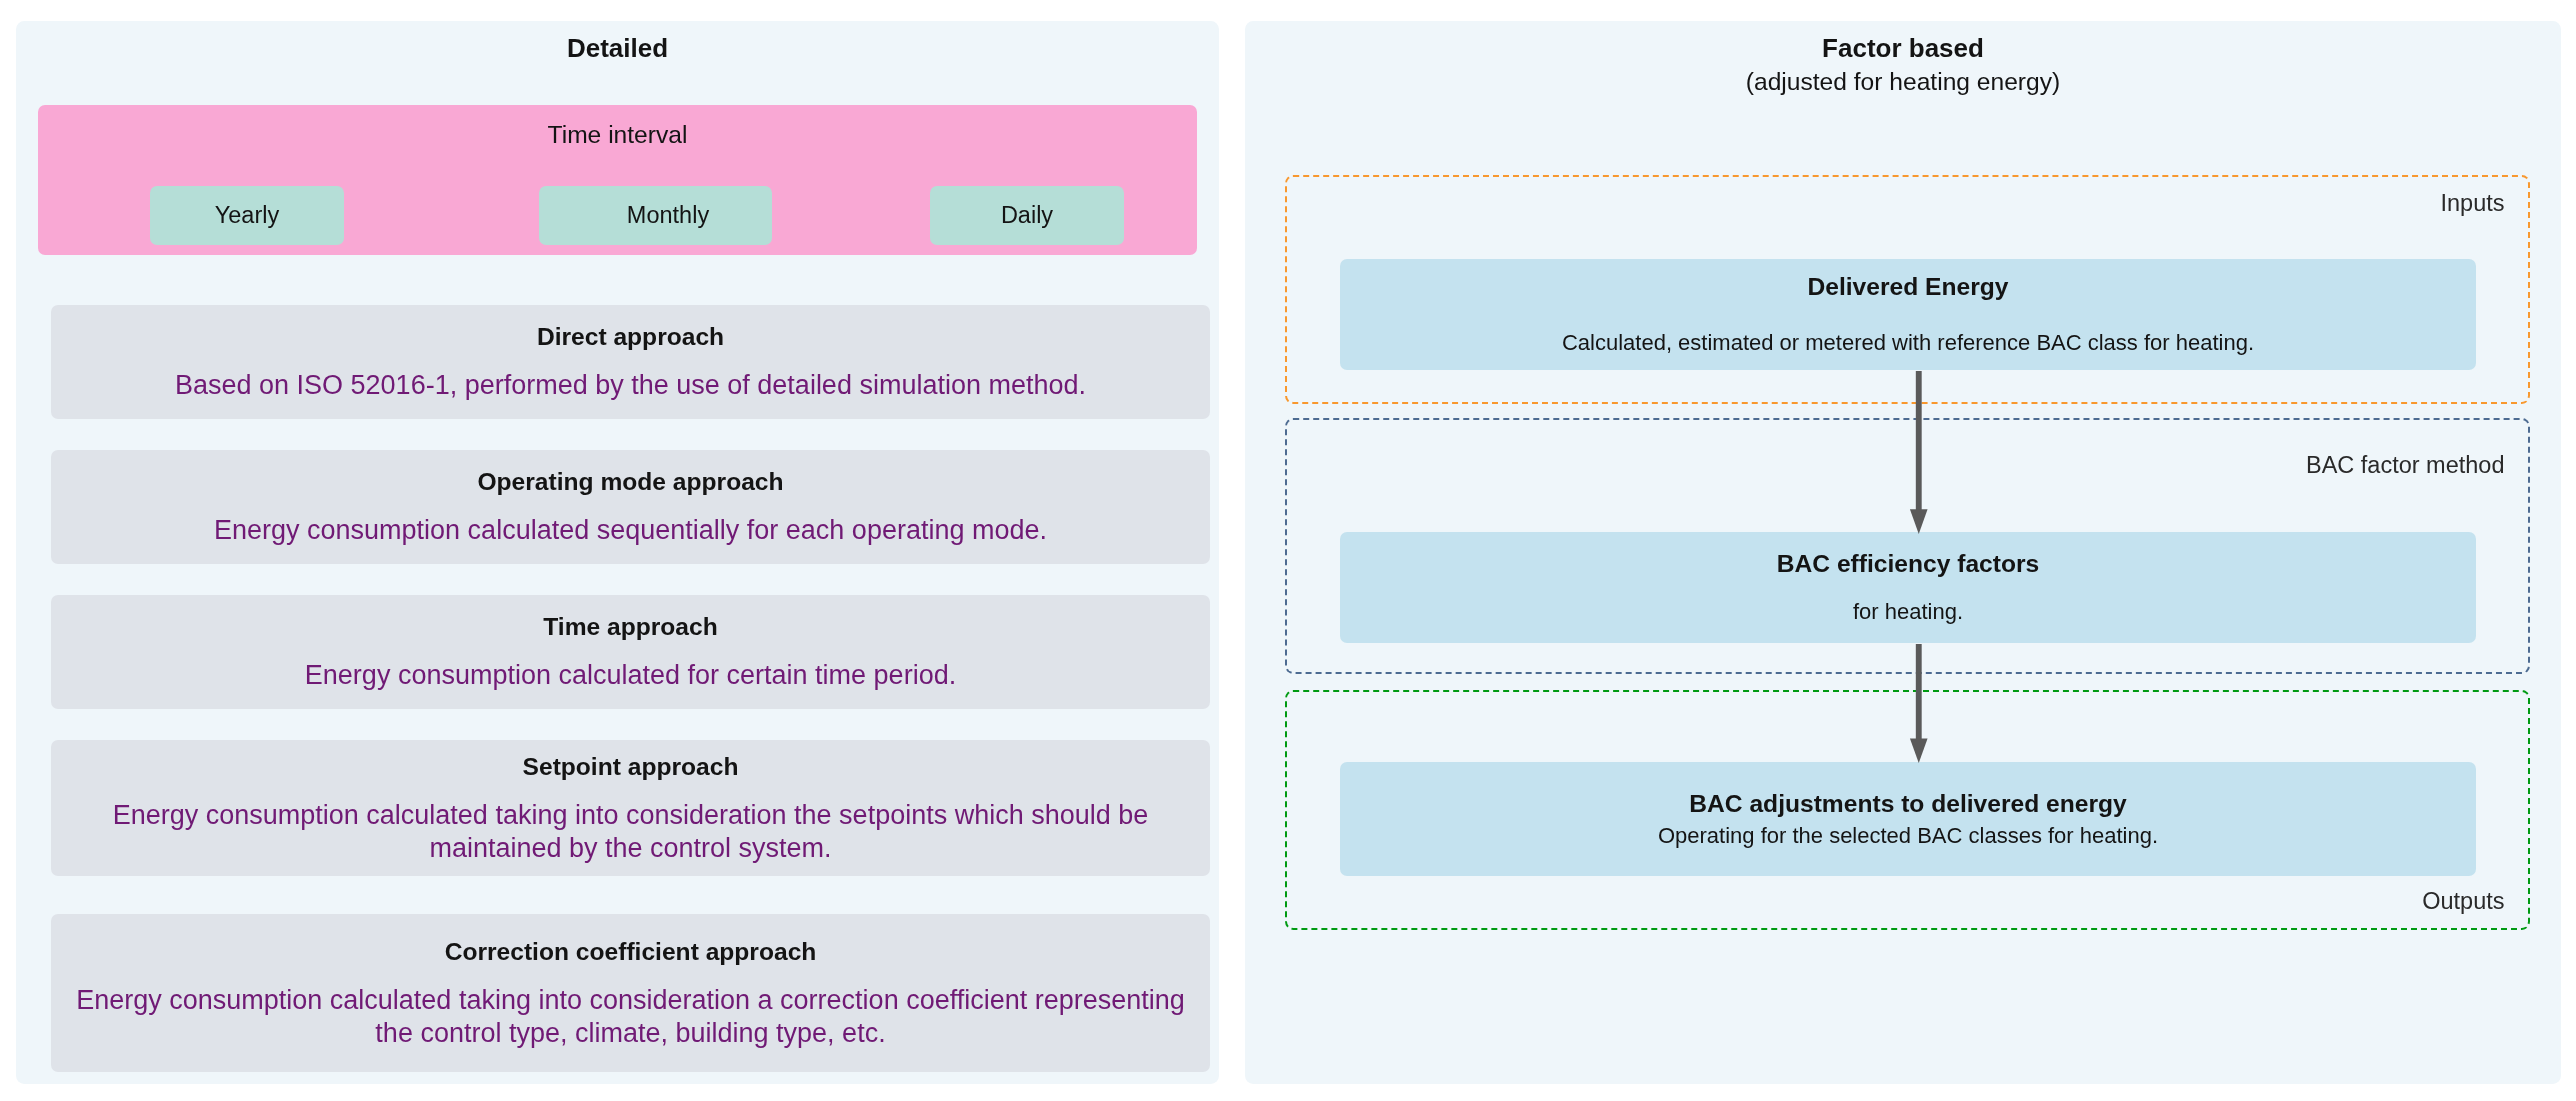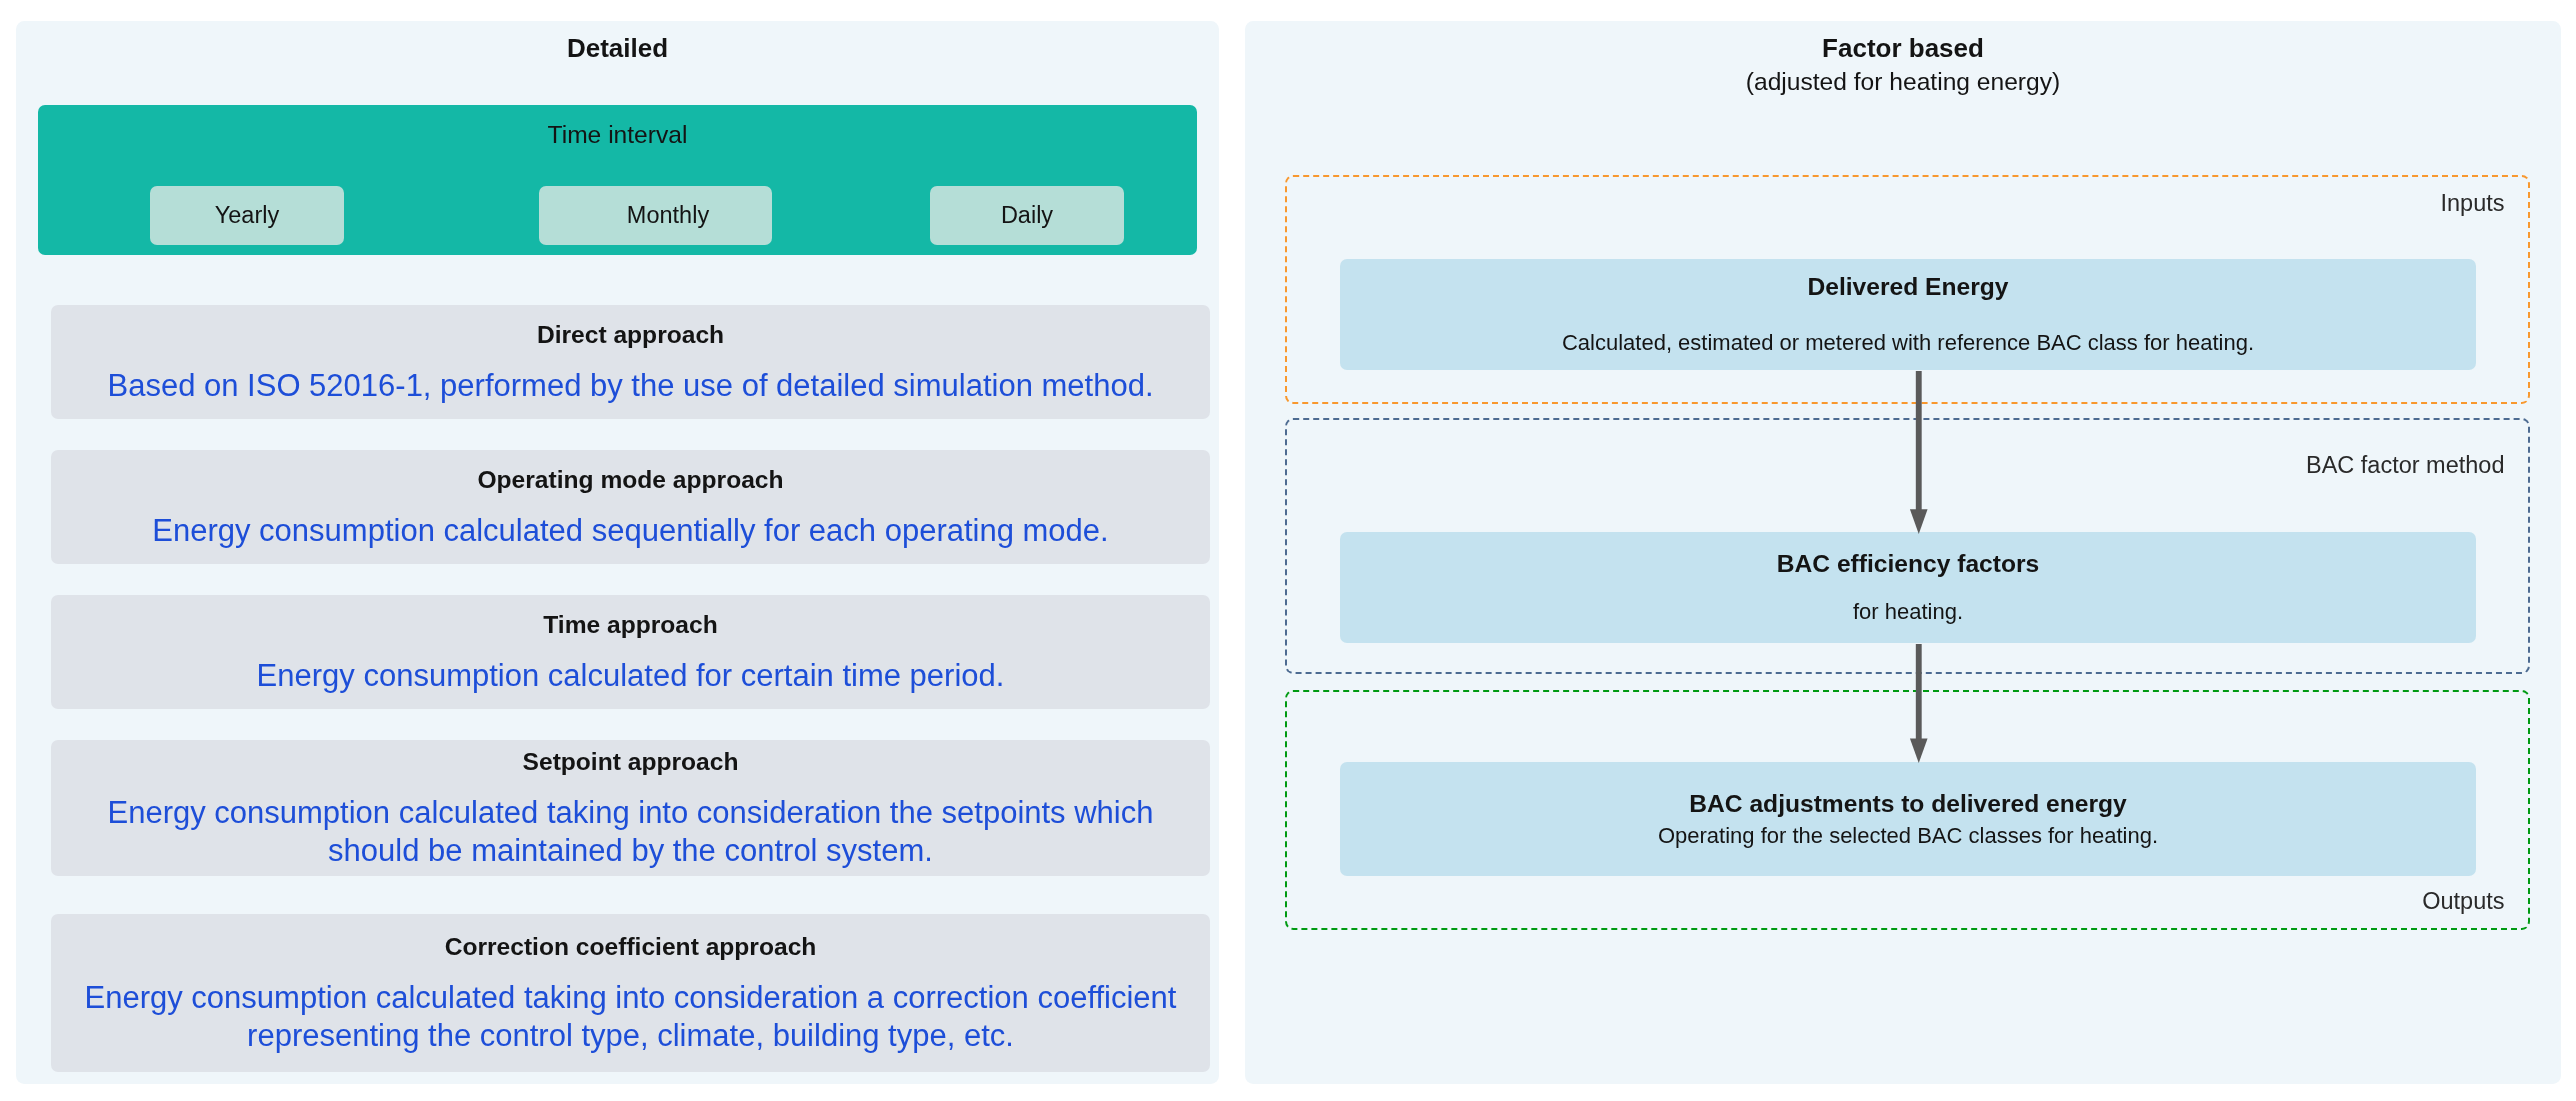--- a/index.html
+++ b/index.html
@@ -33,21 +33,21 @@
     text-align:center;
     font-size:24.6px;
     line-height:1.1;
     color:#141414;
   }
 
   
   #time-interval-band{
     position:absolute;
     left:22px;top:84px;width:1159px;height:150px;
-    background:#14b8a6;
+    background:#f9a8d4;
     border-radius:7px;
   }
   #time-interval-label{
     position:absolute;left:0;right:0;top:16.4px;
     text-align:center;font-size:24.6px;color:#141414;
   }
   .interval-chip{
     position:absolute;
     top:81px;
     height:59px;
@@ -65,21 +65,21 @@
     position:absolute;
     left:35px;width:1159px;
     background:#dfe3e9;
     border-radius:7px;
     text-align:center;
     box-sizing:border-box;
     padding:0 20px;
     display:flex;flex-direction:column;justify-content:center;
   }
   .approach-title{font-weight:bold;font-size:24.6px;line-height:1.18;color:#141414;}
-  .approach-desc{font-size:31px;line-height:1.22;color:#1d4ed8;margin-top:18px;}
+  .approach-desc{font-size:27px;line-height:1.22;color:#701a75;margin-top:18px;}
 
   #approach-0{top:284px;height:114px;}
   #approach-1{top:429px;height:114px;}
   #approach-2{top:574px;height:114px;}
   #approach-3{top:719px;height:136px;}
   #approach-4{top:893px;height:158px;}
 
   
   .dashed-group{
     position:absolute;

